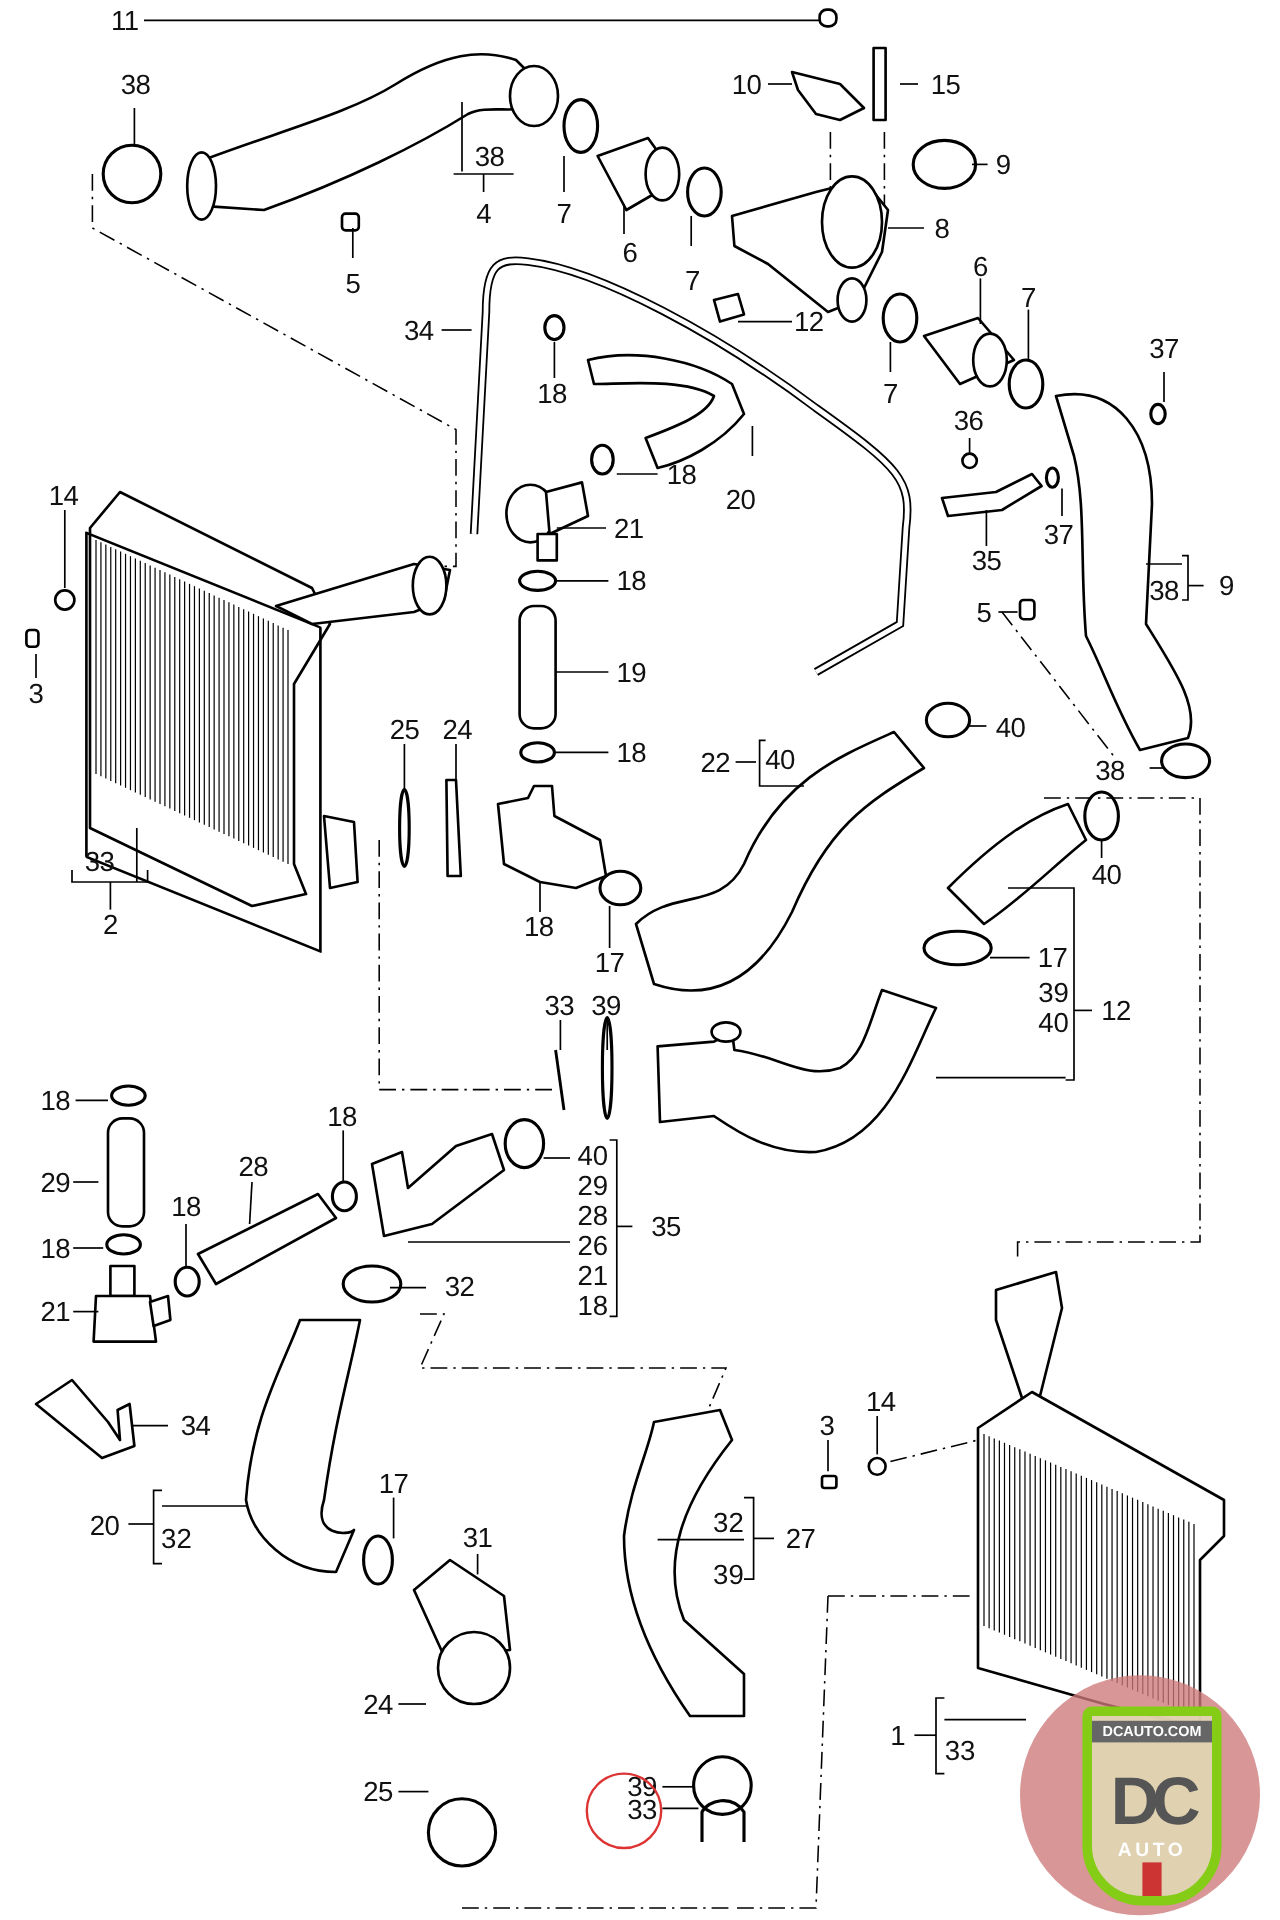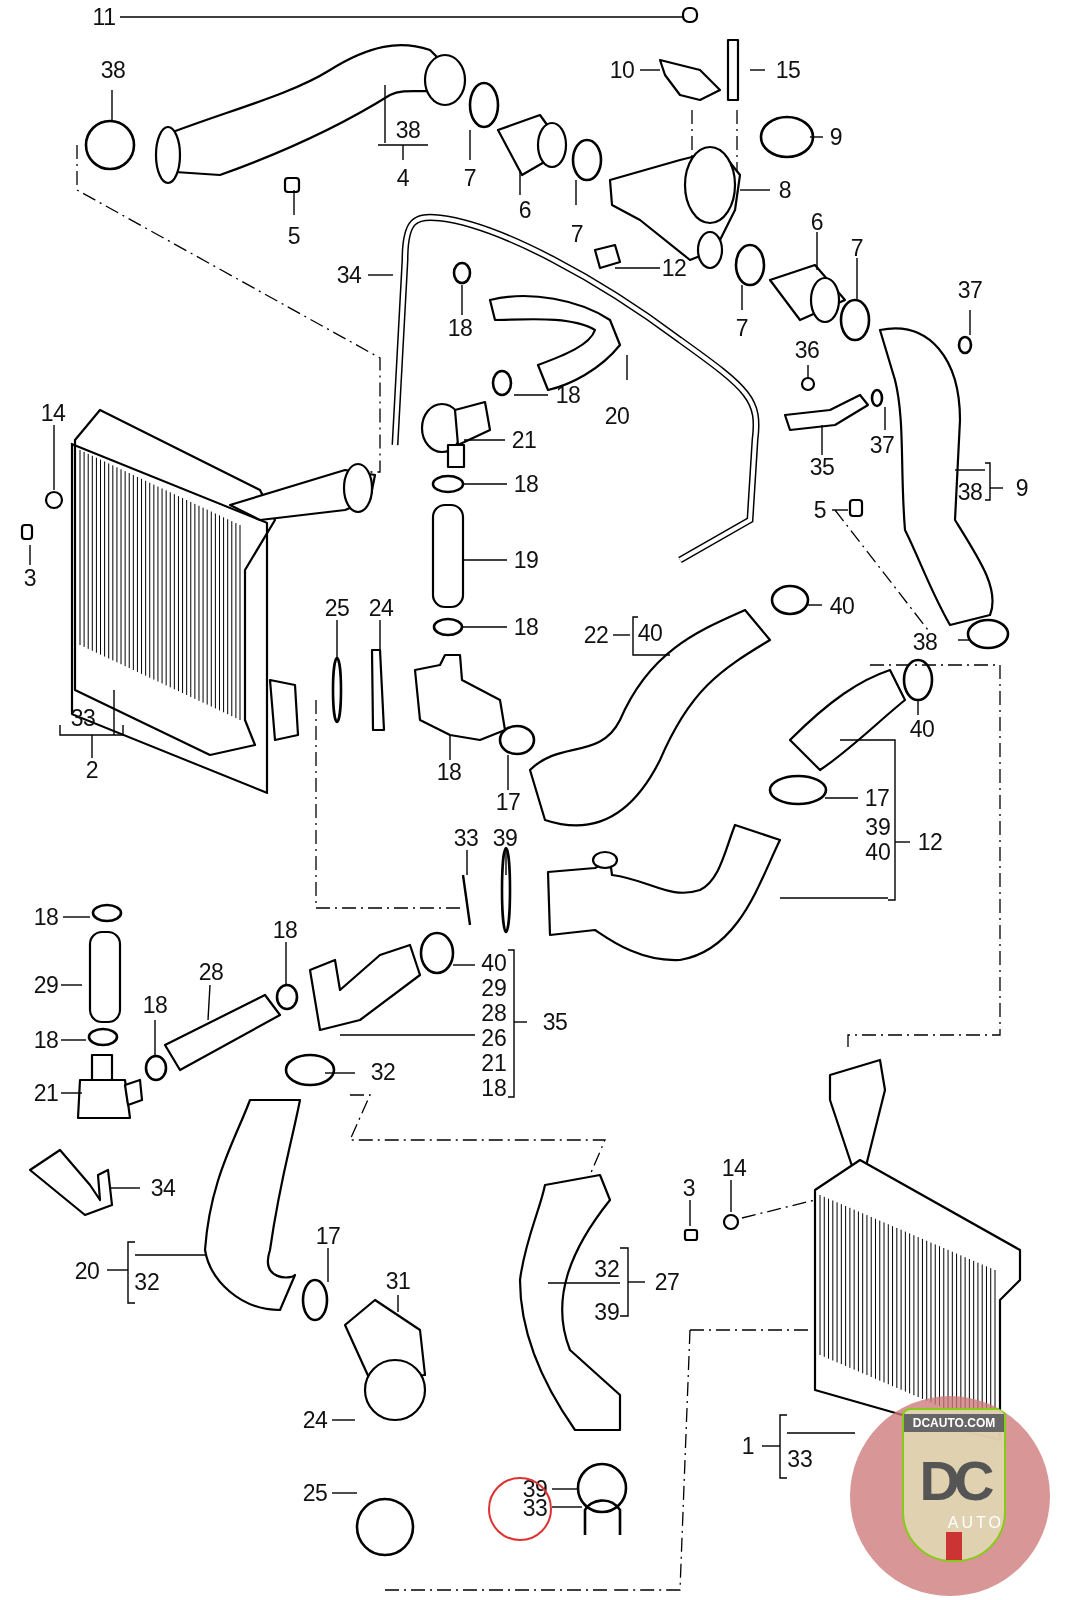--- a/index.html
+++ b/index.html
@@ -9,24 +9,24 @@
   #art .thin{fill:none;stroke:#000;stroke-width:1.4;}
   #art .lead{fill:none;stroke:#000;stroke-width:1.4;}
   #art .dash{fill:none;stroke:#000;stroke-width:1.3;stroke-dasharray:14 5 2 5;}
   #art .ring{fill:none;stroke:#000;stroke-width:2.6;}
   #art .fins line{stroke:#000;stroke-width:1;}
   .lbl{position:absolute;font-size:23px;line-height:24px;color:#111;transform:translate(-50%,-50%);white-space:nowrap;letter-spacing:-0.5px;}
   .stack{position:absolute;font-size:23px;line-height:25px;color:#111;text-align:center;}
   .stack span{display:block;}
   .highlight-ring{position:absolute;width:60px;height:60px;border:2px solid #d33;border-radius:50%;}
   .watermark{position:absolute;left:850px;top:1396px;width:200px;height:200px;border-radius:50%;background:rgba(205,120,120,0.78);overflow:hidden;}
-  .wm-shield{position:absolute;left:52px;top:12px;width:100px;height:150px;background:rgba(225,215,180,0.9);border:2px solid #84cc16;border-radius:8px 8px 50px 50px;}
+  .wm-shield{position:absolute;left:52px;top:26px;width:100px;height:150px;background:rgba(225,215,180,0.9);border:8px solid #84cc16;border-radius:8px 8px 50px 50px;}
   .wm-top{position:absolute;left:0;right:0;top:4px;text-align:center;font-size:12px;font-weight:bold;color:#fff;background:#666;padding:2px 0;}
   .wm-letters{position:absolute;left:0;right:0;top:38px;text-align:center;font-size:56px;font-weight:bold;color:#555;letter-spacing:-6px;}
-  .wm-bottom{position:absolute;left:0;right:0;top:104px;text-align:right;font-size:16px;color:#fff;letter-spacing:3px;}
+  .wm-bottom{position:absolute;left:0;right:0;top:104px;text-align:center;font-size:16px;color:#fff;letter-spacing:3px;font-weight:bold;}
   .wm-bar{position:absolute;left:42px;top:122px;width:16px;height:28px;background:#c33;}
 </style>
 </head>
 <body>
 
 <svg id="art" viewBox="0 0 1067 1600" xmlns="http://www.w3.org/2000/svg">
 
   <g>
     <polyline class="dash" points="77,145 77,190 380,358 380,472 350,472"></polyline>
     <polyline class="dash" points="316,700 316,908 460,908"></polyline>

